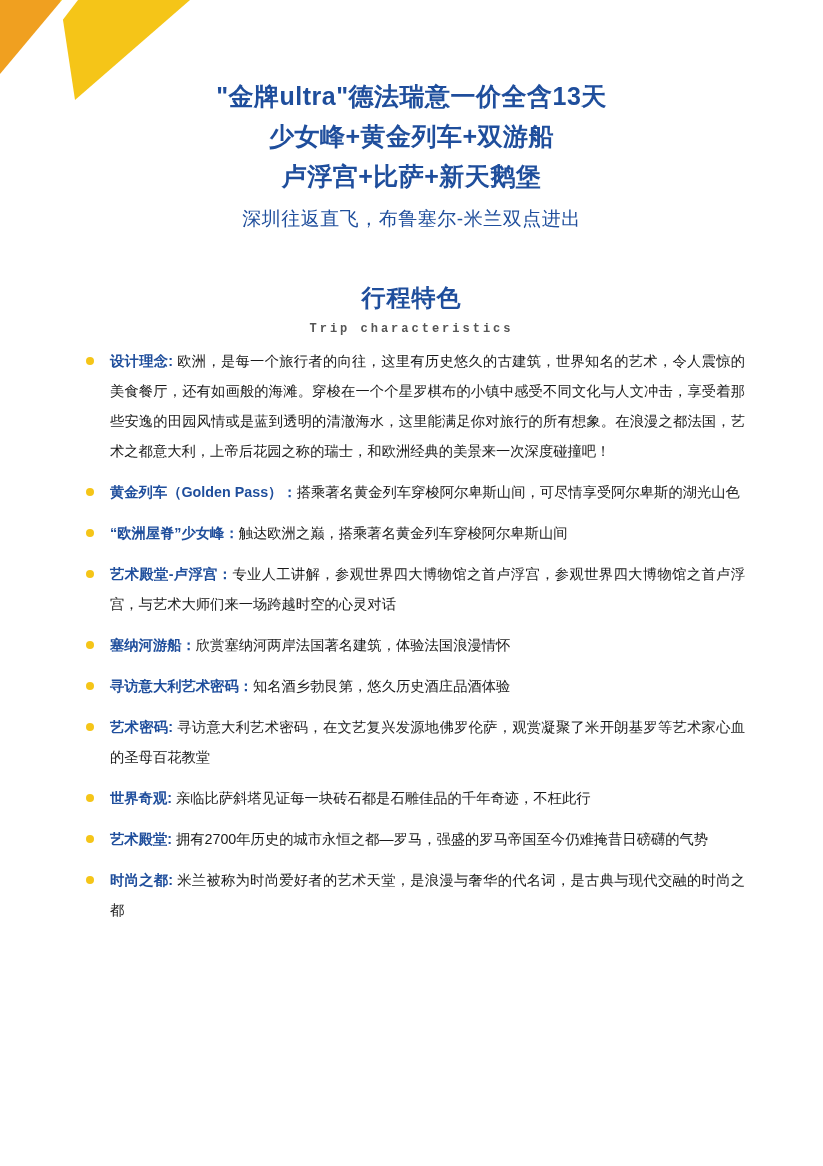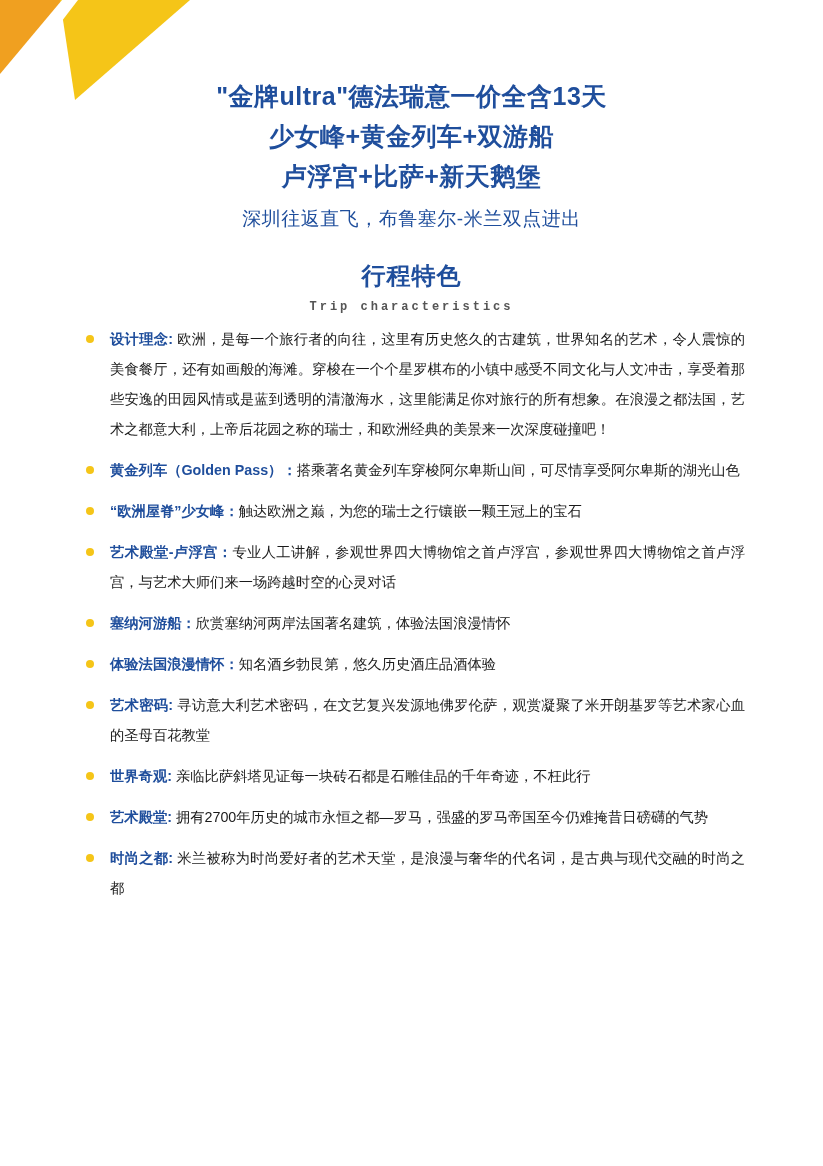--- a/index.html
+++ b/index.html
@@ -54,21 +54,21 @@
     color: #1f4e9c;
     font-weight: normal;
     font-size: 19px;
     line-height: 34px;
     margin-top: 6px;
     letter-spacing: 0.5px;
   }
 
   .section-head {
     text-align: center;
-    margin-top: 24px;
+    margin-top: 46px;
   }
   .section-title {
     color: #1f4e9c;
     font-weight: bold;
     font-size: 24px;
     letter-spacing: 1px;
   }
   .section-sub {
     color: #555555;
     font-size: 12px;
@@ -137,33 +137,33 @@
     <li class="feature-item">
       <span class="bullet"></span>
       <span class="feature-label">设计理念:</span><span class="feature-text"> 欧洲，是每一个旅行者的向往，这里有历史悠久的古建筑，世界知名的艺术，令人震惊的美食餐厅，还有如画般的海滩。穿梭在一个个星罗棋布的小镇中感受不同文化与人文冲击，享受着那些安逸的田园风情或是蓝到透明的清澈海水，这里能满足你对旅行的所有想象。在浪漫之都法国，艺术之都意大利，上帝后花园之称的瑞士，和欧洲经典的美景来一次深度碰撞吧！</span>
     </li>
     <li class="feature-item">
       <span class="bullet"></span>
       <span class="feature-label">黄金列车（Golden Pass）：</span><span class="feature-text">搭乘著名黄金列车穿梭阿尔卑斯山间，可尽情享受阿尔卑斯的湖光山色</span>
     </li>
     <li class="feature-item">
       <span class="bullet"></span>
-      <span class="feature-label">“欧洲屋脊”少女峰：</span><span class="feature-text">触达欧洲之巅，为您的瑞士之行镶嵌一颗王冠上的宝石</span>
+      <span class="feature-label">“欧洲屋脊”少女峰：</span><span class="feature-text">触达欧洲之巅，搭乘著名黄金列车穿梭阿尔卑斯山间</span>
     </li>
     <li class="feature-item">
       <span class="bullet"></span>
       <span class="feature-label">艺术殿堂-卢浮宫：</span><span class="feature-text">专业人工讲解，参观世界四大博物馆之首卢浮宫，参观世界四大博物馆之首卢浮宫，与艺术大师们来一场跨越时空的心灵对话</span>
     </li>
     <li class="feature-item">
       <span class="bullet"></span>
       <span class="feature-label">塞纳河游船：</span><span class="feature-text">欣赏塞纳河两岸法国著名建筑，体验法国浪漫情怀</span>
     </li>
     <li class="feature-item">
       <span class="bullet"></span>
-      <span class="feature-label">体验法国浪漫情怀：</span><span class="feature-text">知名酒乡勃艮第，悠久历史酒庄品酒体验</span>
+      <span class="feature-label">寻访意大利艺术密码：</span><span class="feature-text">知名酒乡勃艮第，悠久历史酒庄品酒体验</span>
     </li>
     <li class="feature-item">
       <span class="bullet"></span>
       <span class="feature-label">艺术密码:</span><span class="feature-text"> 寻访意大利艺术密码，在文艺复兴发源地佛罗伦萨，观赏凝聚了米开朗基罗等艺术家心血的圣母百花教堂</span>
     </li>
     <li class="feature-item">
       <span class="bullet"></span>
       <span class="feature-label">世界奇观:</span><span class="feature-text"> 亲临比萨斜塔见证每一块砖石都是石雕佳品的千年奇迹，不枉此行</span>
     </li>
     <li class="feature-item">

